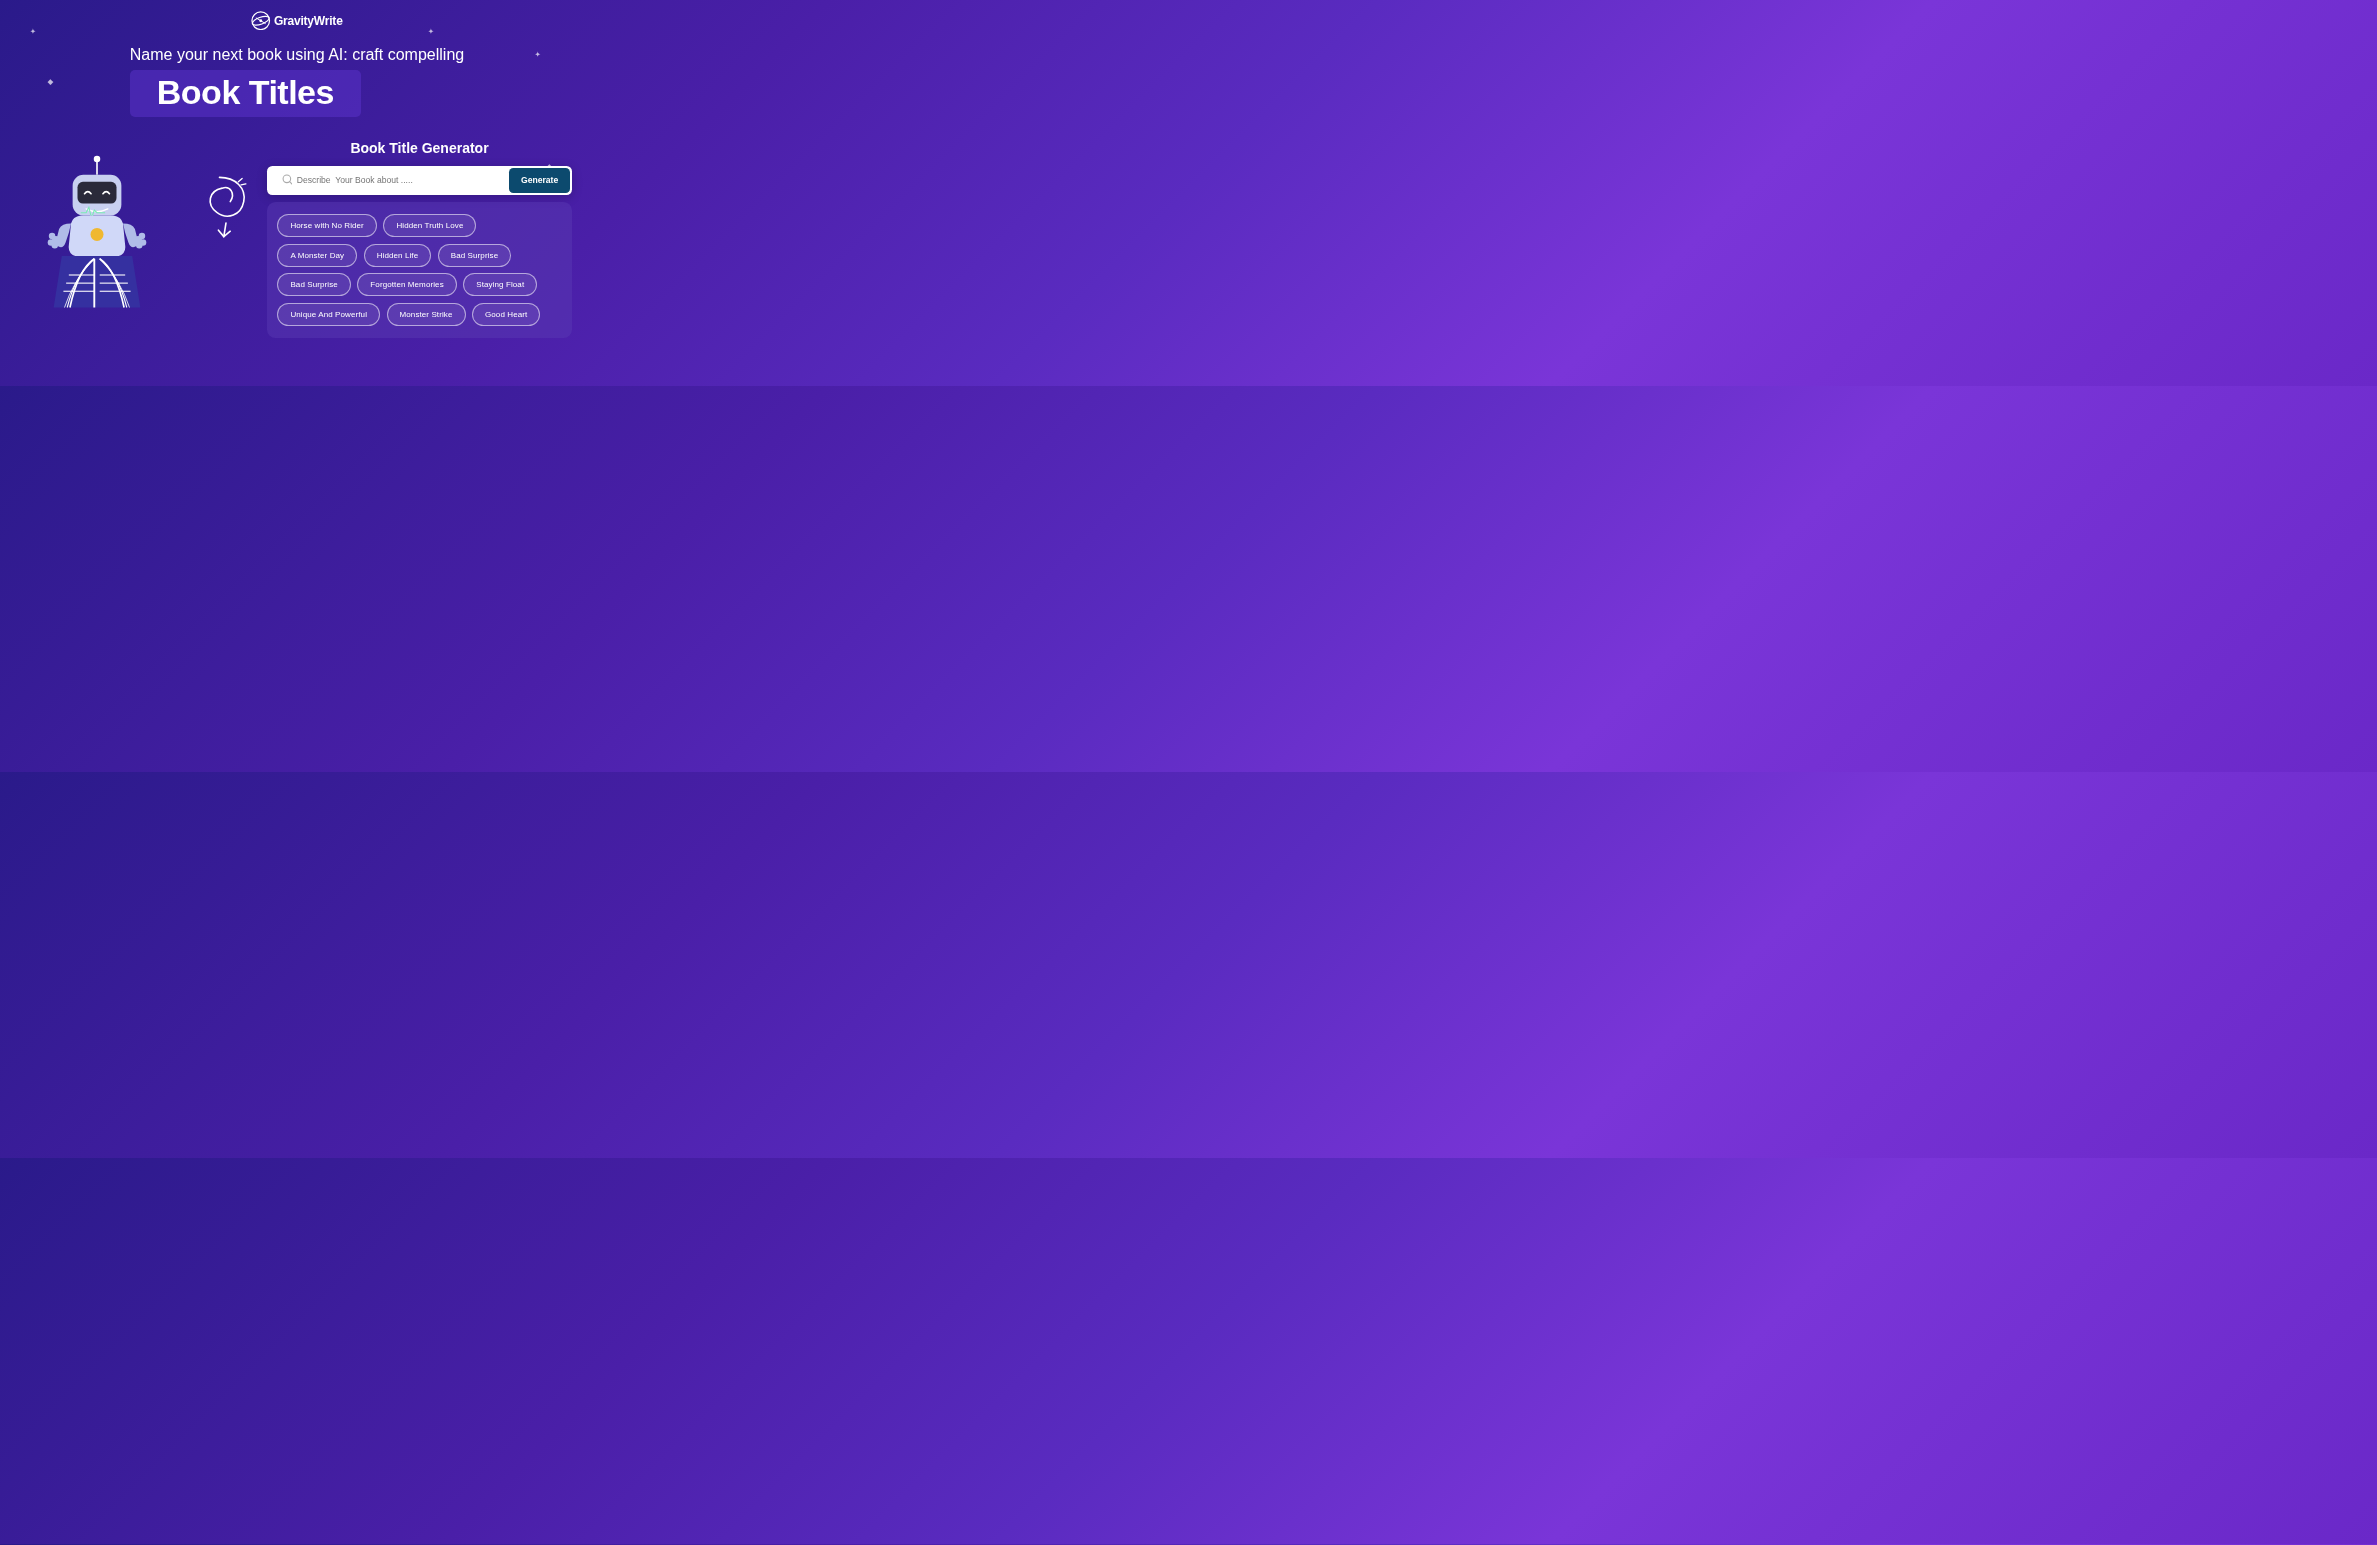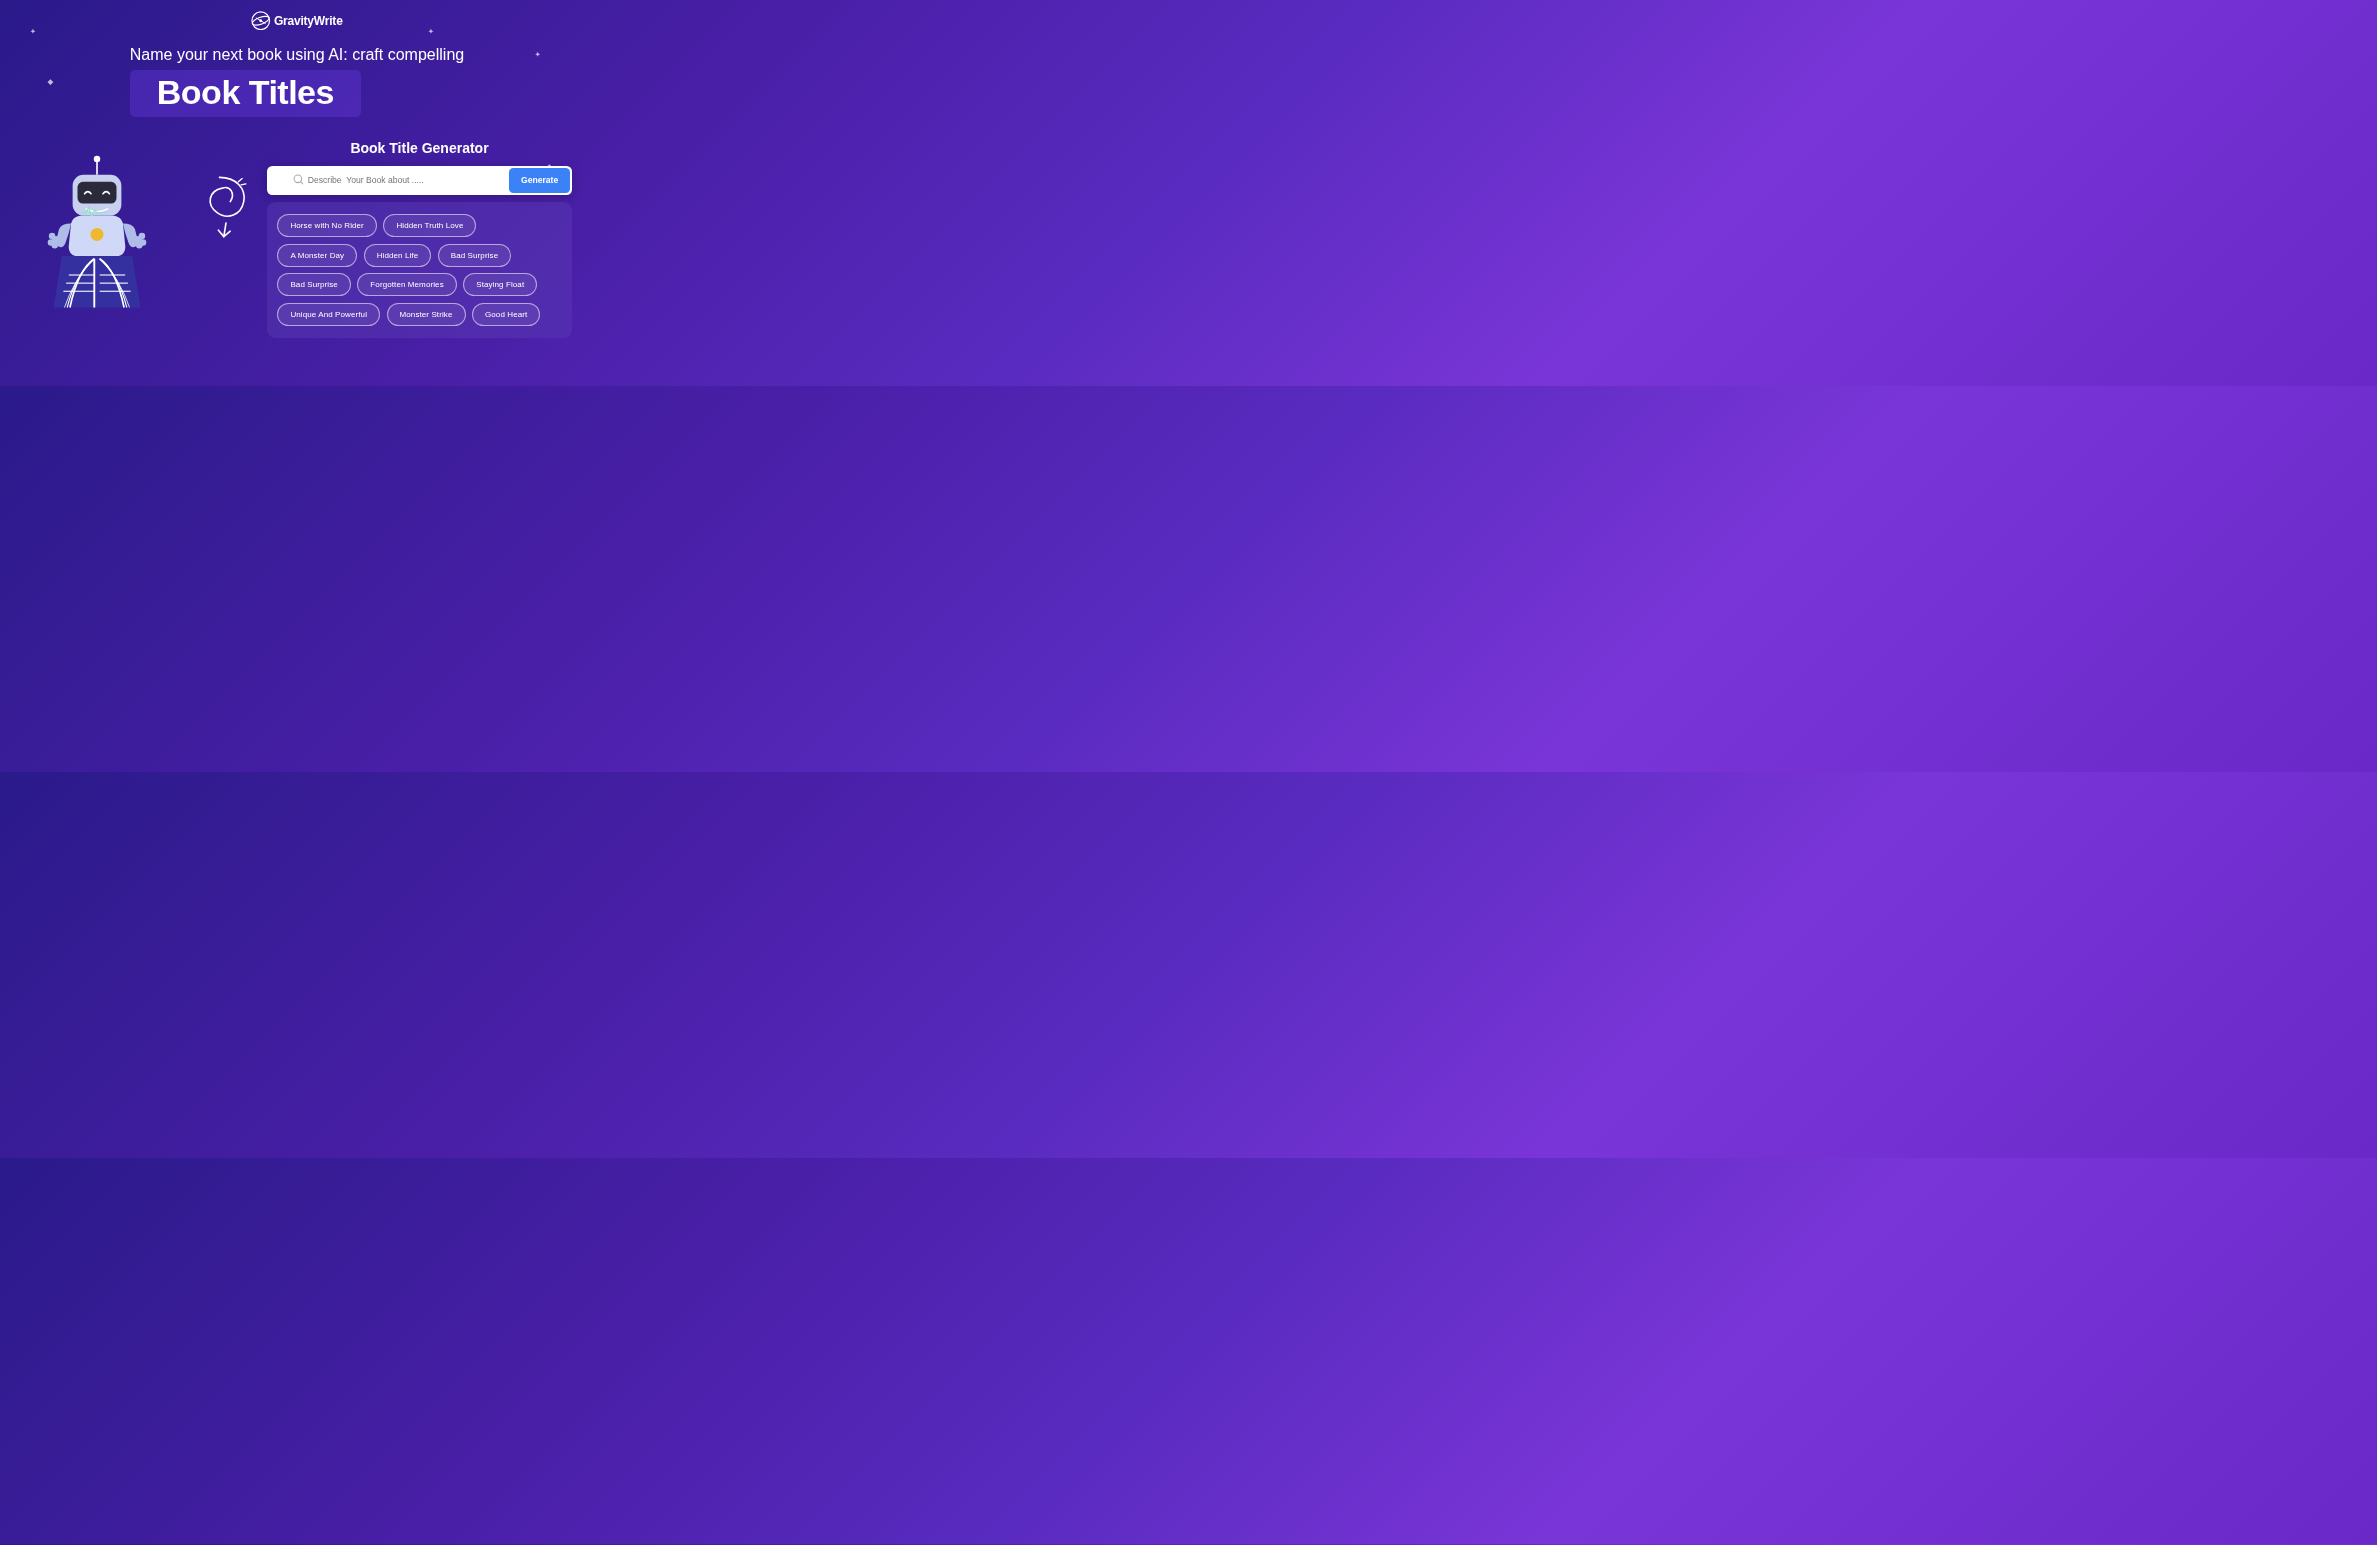--- a/index.html
+++ b/index.html
@@ -126,21 +126,21 @@
       text-align: center;
       margin-bottom: 2.2px;
     }
 
     
     .search-bar {
       display: flex;
       align-items: center;
       background: #ffffff;
       border-radius: 5.4px;
-      padding: 0 0 0 26px;
+      padding: 0 0 0 15px;
       height: 29px;
       gap: 4.3px;
       box-shadow: 0 2.2px 10.8px rgba(0,0,0,0.2);
     }
 
     .search-icon-wrap {
       color: #888;
       font-size: 10.8px;
       flex-shrink: 0;
     }
@@ -149,21 +149,21 @@
       flex: 1;
       border: none;
       outline: none;
       font-size: 8.6px;
       color: #aaa;
       background: transparent;
       font-family: inherit;
     }
 
     .generate-btn {
-      background: #3b82f6;
+      background: #0c4a6e;
       color: #ffffff;
       border: none;
       border-radius: 4.3px;
       padding: 0 12px;
       height: 25px;
       font-size: 8.6px;
       font-weight: 600;
       cursor: pointer;
       margin-right: 2.2px;
       font-family: inherit;

